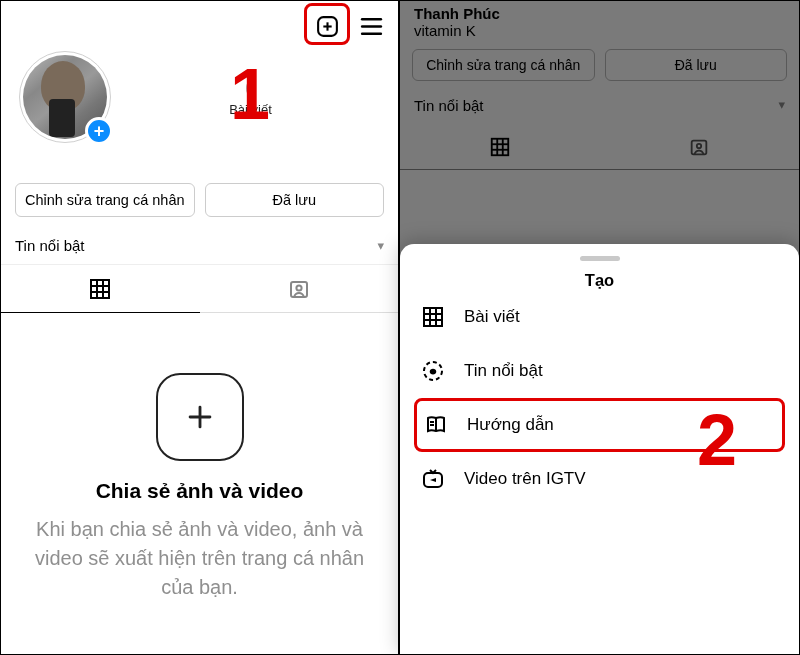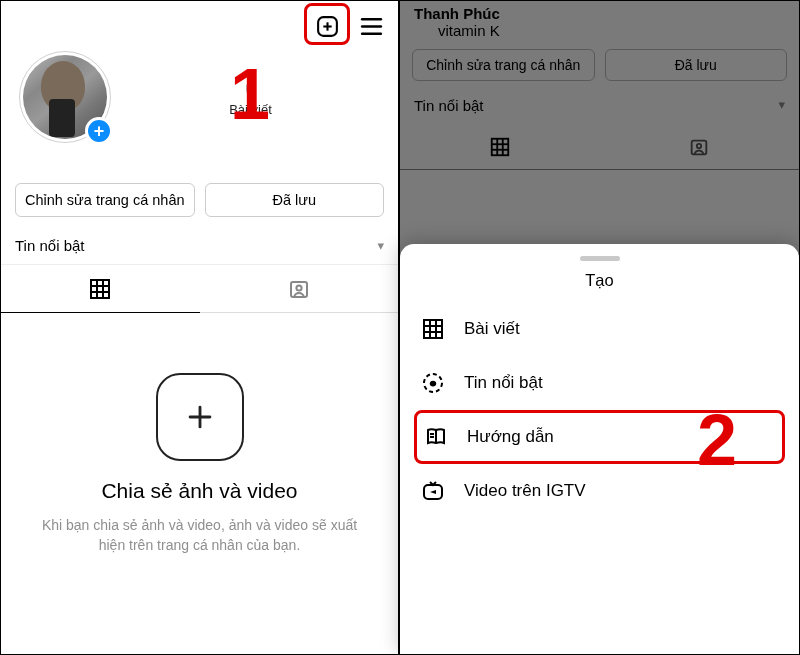--- a/index.html
+++ b/index.html
@@ -50,42 +50,42 @@
 
     .highlights-row { display:flex; justify-content:space-between; align-items:center; padding: 8px 14px 10px 14px; border-bottom:1px solid #eee; font-size:15px; cursor:pointer; }
     .chev { color:#888; font-size:13px; }
 
     .tabs { display:flex; height:48px; }
     .tab { flex:1; display:flex; align-items:center; justify-content:center; border-bottom:1px solid #ddd; cursor:pointer; }
     .tab.active { border-bottom:1.5px solid #000; }
 
     .empty-area { text-align:center; padding: 60px 24px 0 24px; }
     .big-plus-circle { width:88px; height:88px; margin: 0 auto 18px auto; border:2px solid #222; border-radius:24px; display:flex; align-items:center; justify-content:center; }
-    .empty-title { font-size:21px; font-weight:400; margin-bottom:12px; }
-    .empty-sub { font-size:14px; color:#8f8f8f; line-height:1.45; padding:0 6px;text-align:center; }
+    .empty-title { font-size:21px; font-weight:700; margin-bottom:12px; }
+    .empty-sub { font-size:20px; color:#8f8f8f; line-height:1.45; padding:0 6px;text-align:center; }
 
     .step-number { position:absolute; font-family: Arial, sans-serif; font-weight: 900; color:#e00000; }
     .step1 { top:52px; right:128px; font-size:72px; }
     .step2 { top:398px; right:62px; font-size:72px; }
 
     
     .right-dimmed { position:absolute; inset:0; background:#fff; }
     .dim-overlay { position:absolute; inset:0; background:rgba(0,0,0,0.52); }
     .rp-top { padding: 4px 14px 2px 14px; font-size:15px; color:#000; }
     .rp-name { font-weight:700; }
-    .rp-sub { font-size:15px;margin-left:24px; }
+    .rp-sub { font-size:15px; }
     .rp-btns { display:flex; gap:10px; padding: 8px 12px; }
     .rp-btn { flex:1; border:1px solid #bbb; border-radius:6px; padding:7px 4px; text-align:center; font-size:14px; background:#fff; }
     .rp-highlights { display:flex; justify-content:space-between; padding:8px 14px; font-size:15px; }
     .rp-tabs { display:flex; height:46px; margin-top:2px; }
     .rp-tab { flex:1; display:flex; align-items:center; justify-content:center; border-bottom:1px solid #888; }
 
     .sheet { position:absolute; left:0; right:0; bottom:0; height:410px; background:#fff; border-top-left-radius:14px; border-top-right-radius:14px; box-shadow:0 -2px 20px rgba(0,0,0,0.25); padding-top:10px; }
     .sheet-handle { width:40px; height:5px; background:#c9c9c9; border-radius:3px; margin:2px auto 10px auto; }
-    .sheet-title { text-align:center; font-size:16.5px; font-weight:400; margin-bottom:12px; }
+    .sheet-title { text-align:center; font-size:16.5px; font-weight:700; }
     .sheet-list { padding: 0 14px; }
     .sheet-item { display:flex; align-items:center; gap:18px; padding:14px 6px; font-size:17px; cursor:pointer; border-radius:8px; }
     .sheet-item .ic { width:26px; height:26px; display:flex; align-items:center; justify-content:center; flex:0 0 auto; }
     .item-guide-highlight { border:3px solid #e00000; border-radius:8px; padding:11px 6px; }
 
     svg { display:block; }
   </style>
 </head>
 <body>
 

